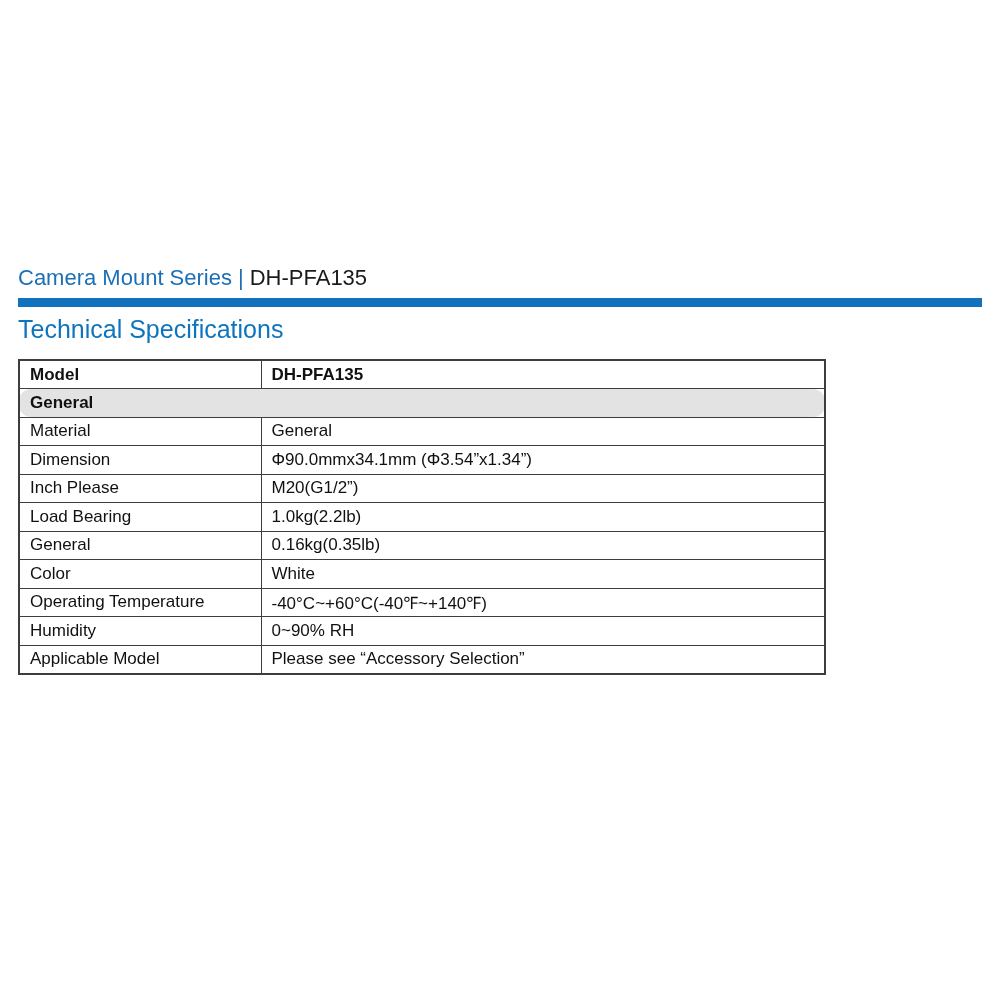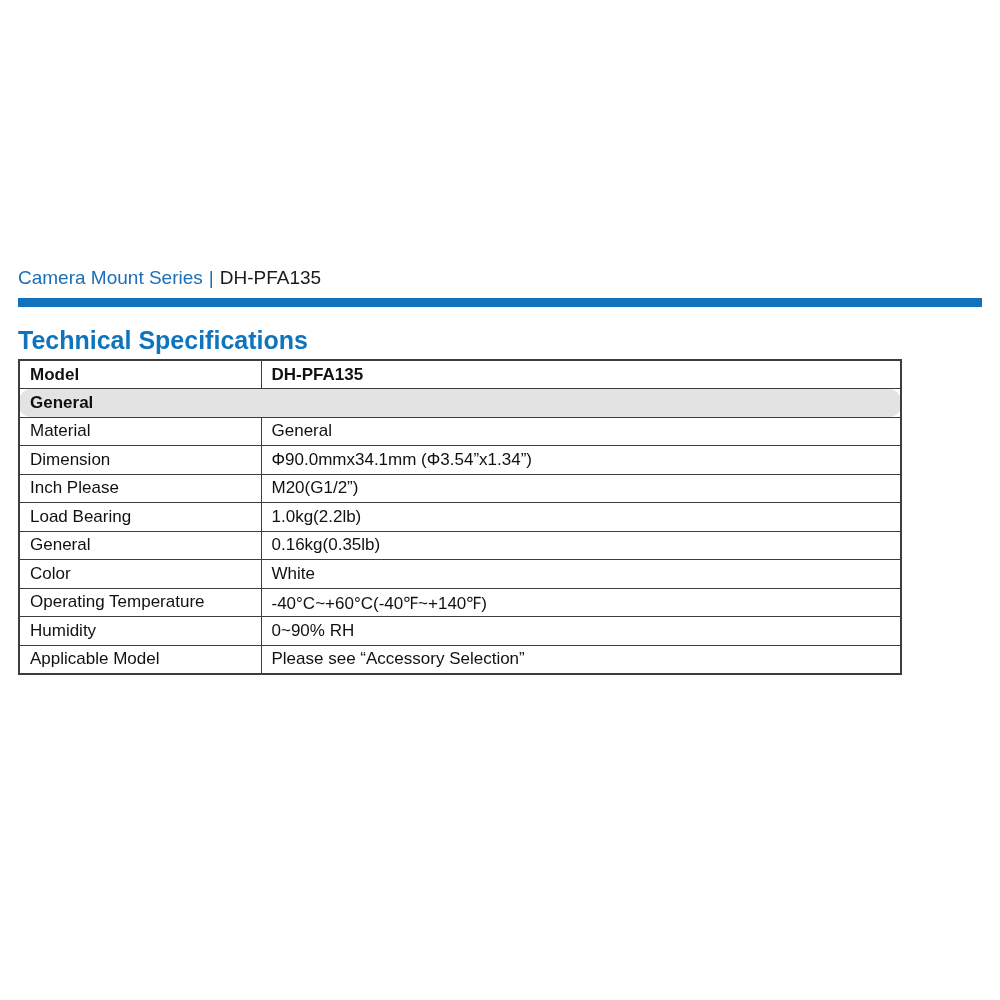--- a/index.html
+++ b/index.html
@@ -8,41 +8,41 @@
     width: 1000px; height: 1000px;
     font-family: "Liberation Sans", sans-serif;
     color: #1a1a1a;
     position: relative;
     overflow: hidden;
   }
   .page { position: relative; width: 1000px; height: 1000px; background: #ffffff; }
 
   .doc-header {
     position: absolute; left: 18px; top: 263px; width: 964px;
-    font-size: 19px; line-height: 30px; font-weight: 400;
+    font-size: 22px; line-height: 30px; font-weight: 400;
     white-space: nowrap;
   }
   .series-title { color: #1b6fb6; }
   .title-sep { color: #1b6fb6; padding: 0 6px; }
   .model-number { color: #1a1a1a; }
 
   .header-rule {
     position: absolute; left: 18px; top: 298px;
     width: 964px; height: 9px; background: #1272bd;
   }
 
   .section-heading {
-    position: absolute; left: 18px; top: 326px;
-    font-size: 25px; line-height: 28px; font-weight: 700;
+    position: absolute; left: 18px; top: 315px;
+    font-size: 25px; line-height: 28px; font-weight: 400;
     color: #0e74bd;
   }
 
   table.spec-table {
     position: absolute; left: 18px; top: 359px;
-    width: 884px;
+    width: 808px;
     border-collapse: collapse;
     border: 2px solid #3d3d3d;
     table-layout: fixed;
   }
   .spec-table td {
     border: 1px solid #3d3d3d;
     height: 28.5px;
     padding: 0 6px 0 10px;
     font-size: 17px;
     vertical-align: middle;

